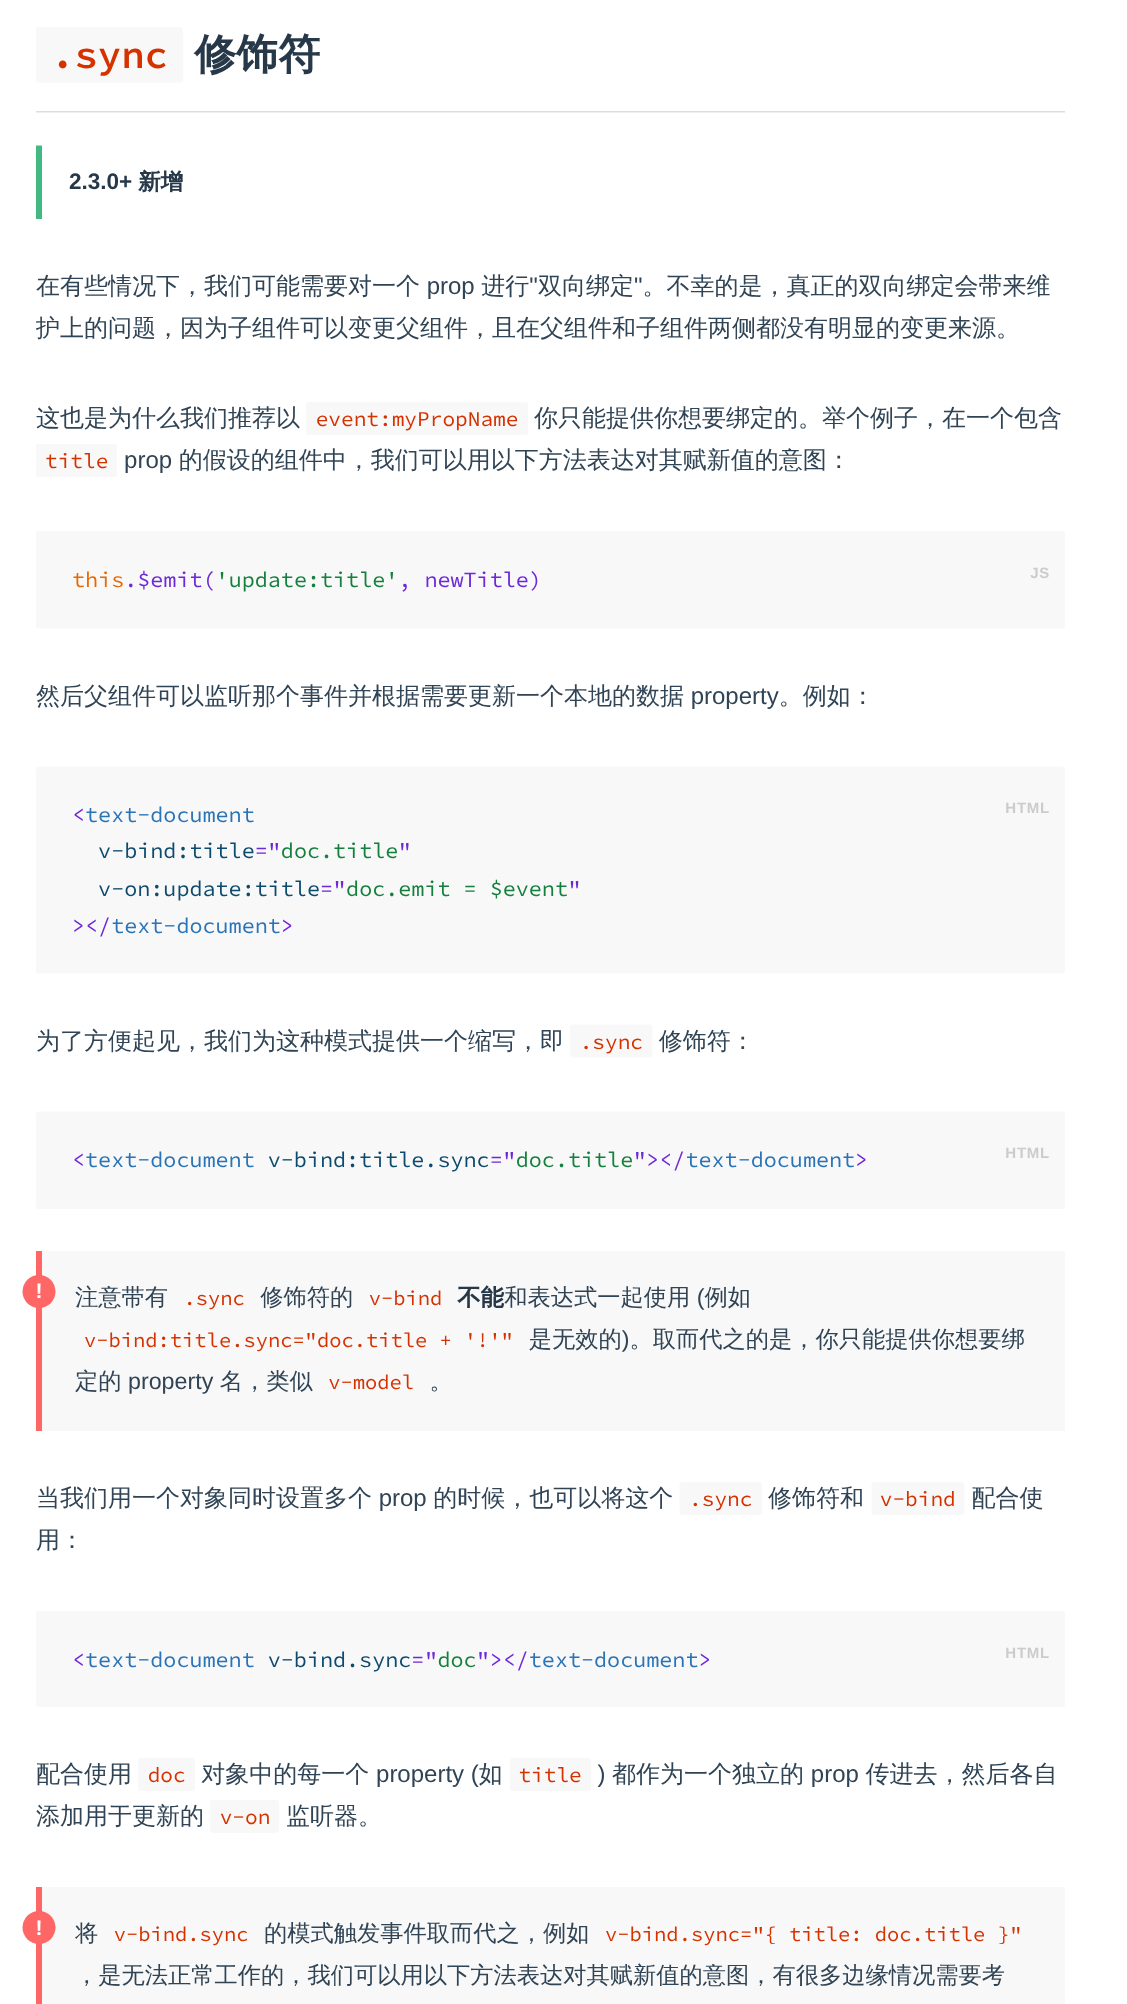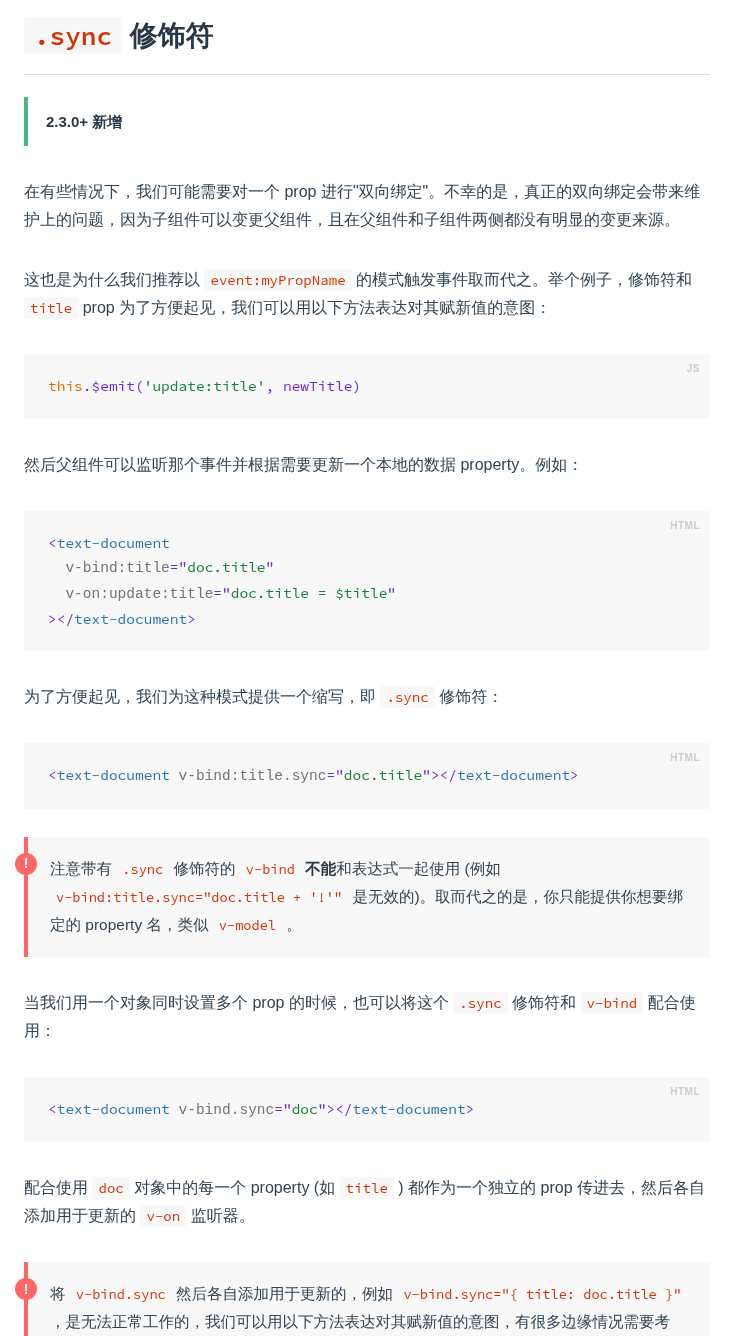--- a/index.html
+++ b/index.html
@@ -58,30 +58,30 @@
     margin: 22px 0;
     font-family: "Source Code Pro", Menlo, Consolas, monospace;
     font-size: 14.5px;
     line-height: 1.7;
     color: #525252;
     border-radius: 2px;
     overflow-x: auto;
   }
   pre.code-block .lang-label {
     position: absolute;
-    top: 6px;
+    top: 20px;
     right: 10px;
     font-size: 10px;
     color: #ccc;
     font-family: -apple-system, sans-serif;
     font-weight: 600;
     letter-spacing: 0.5px;
   }
   .tok-tag { color: #2973b7; }
-  .tok-attr { color: #737373; font-family: Liberation Mono, monospace; }
+  .tok-attr { color: #0c4a6e; }
   .tok-str { color: #15803d; }
   .tok-plain { color: #6d28d9; }
   .tok-this { color: #e96900; }
 
   .warning-box {
     position: relative;
     background: #f8f8f8;
     border-left: 4px solid #f66;
     padding: 18px 22px;
     margin: 28px 0;
@@ -122,30 +122,30 @@
 
   <h1 class="page-title">
     <code class="code-inline">.sync</code><span> 修饰符</span>
   </h1>
 
   <div class="version-block">2.3.0+ 新增</div>
 
   <p class="body-text">在有些情况下，我们可能需要对一个 prop 进行"双向绑定"。不幸的是，真正的双向绑定会带来维护上的问题，因为子组件可以变更父组件，且在父组件和子组件两侧都没有明显的变更来源。</p>
 
   <p class="body-text">
-    <span>这也是为什么我们推荐以 </span><code class="code-inline">event:myPropName</code><span> 的模式触发事件取而代之。举个例子，修饰符和 </span><code class="code-inline">title</code><span> prop 为了方便起见，我们可以用以下方法表达对其赋新值的意图：</span>
+    <span>这也是为什么我们推荐以 </span><code class="code-inline">event:myPropName</code><span> 你只能提供你想要绑定的。举个例子，在一个包含 </span><code class="code-inline">title</code><span> prop 的假设的组件中，我们可以用以下方法表达对其赋新值的意图：</span>
   </p>
 
   <pre class="code-block"><span class="lang-label">JS</span><span class="tok-this">this</span><span class="tok-plain">.$emit(</span><span class="tok-str">'update:title'</span><span class="tok-plain">, newTitle)</span></pre>
 
   <p class="body-text">然后父组件可以监听那个事件并根据需要更新一个本地的数据 property。例如：</p>
 
   <pre class="code-block"><span class="lang-label">HTML</span><span class="tok-plain">&lt;</span><span class="tok-tag">text-document</span>
 <span class="tok-plain">  </span><span class="tok-attr">v-bind:title</span><span class="tok-plain">=</span><span class="tok-plain">"</span><span class="tok-str">doc.title</span><span class="tok-plain">"</span>
-<span class="tok-plain">  </span><span class="tok-attr">v-on:update:title</span><span class="tok-plain">=</span><span class="tok-plain">"</span><span class="tok-str">doc.title = $title</span><span class="tok-plain">"</span>
+<span class="tok-plain">  </span><span class="tok-attr">v-on:update:title</span><span class="tok-plain">=</span><span class="tok-plain">"</span><span class="tok-str">doc.emit = $event</span><span class="tok-plain">"</span>
 <span class="tok-plain">&gt;&lt;/</span><span class="tok-tag">text-document</span><span class="tok-plain">&gt;</span></pre>
 
   <p class="body-text">
     <span>为了方便起见，我们为这种模式提供一个缩写，即 </span><code class="code-inline">.sync</code><span> 修饰符：</span>
   </p>
 
   <pre class="code-block"><span class="lang-label">HTML</span><span class="tok-plain">&lt;</span><span class="tok-tag">text-document</span><span> </span><span class="tok-attr">v-bind:title.sync</span><span class="tok-plain">=</span><span class="tok-plain">"</span><span class="tok-str">doc.title</span><span class="tok-plain">"</span><span class="tok-plain">&gt;&lt;/</span><span class="tok-tag">text-document</span><span class="tok-plain">&gt;</span></pre>
 
   <div class="warning-box">
     <span>注意带有 </span><code class="code-inline">.sync</code><span> 修饰符的 </span><code class="code-inline">v-bind</code><span> </span><span class="bold">不能</span><span>和表达式一起使用 (例如 </span><code class="code-inline">v-bind:title.sync="doc.title + '!'"</code><span> 是无效的)。取而代之的是，你只能提供你想要绑定的 property 名，类似 </span><code class="code-inline">v-model</code><span> 。</span>
@@ -155,18 +155,18 @@
     <span>当我们用一个对象同时设置多个 prop 的时候，也可以将这个 </span><code class="code-inline">.sync</code><span> 修饰符和 </span><code class="code-inline">v-bind</code><span> 配合使用：</span>
   </p>
 
   <pre class="code-block"><span class="lang-label">HTML</span><span class="tok-plain">&lt;</span><span class="tok-tag">text-document</span><span> </span><span class="tok-attr">v-bind.sync</span><span class="tok-plain">=</span><span class="tok-plain">"</span><span class="tok-str">doc</span><span class="tok-plain">"</span><span class="tok-plain">&gt;&lt;/</span><span class="tok-tag">text-document</span><span class="tok-plain">&gt;</span></pre>
 
   <p class="body-text">
     <span>配合使用 </span><code class="code-inline">doc</code><span> 对象中的每一个 property (如 </span><code class="code-inline">title</code><span> ) 都作为一个独立的 prop 传进去，然后各自添加用于更新的 </span><code class="code-inline">v-on</code><span> 监听器。</span>
   </p>
 
   <div class="warning-box">
-    <span>将 </span><code class="code-inline">v-bind.sync</code><span> 然后各自添加用于更新的，例如 </span><code class="code-inline">v-bind.sync="{ title: doc.title }"</code><span> ，是无法正常工作的，我们可以用以下方法表达对其赋新值的意图，有很多边缘情况需要考虑。</span>
+    <span>将 </span><code class="code-inline">v-bind.sync</code><span> 的模式触发事件取而代之，例如 </span><code class="code-inline">v-bind.sync="{ title: doc.title }"</code><span> ，是无法正常工作的，我们可以用以下方法表达对其赋新值的意图，有很多边缘情况需要考虑。</span>
   </div>
 
 </div>
 
 <div class="watermark">CSDN @老马甲</div>
 
 </body></html>

